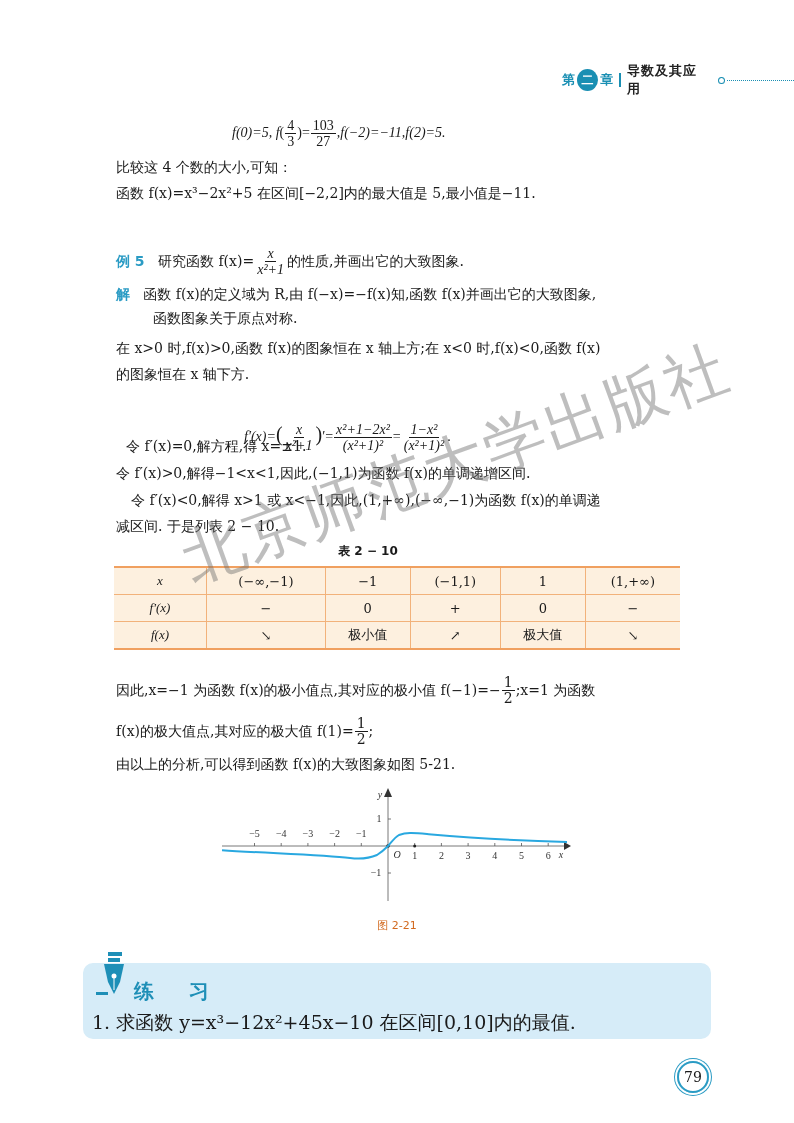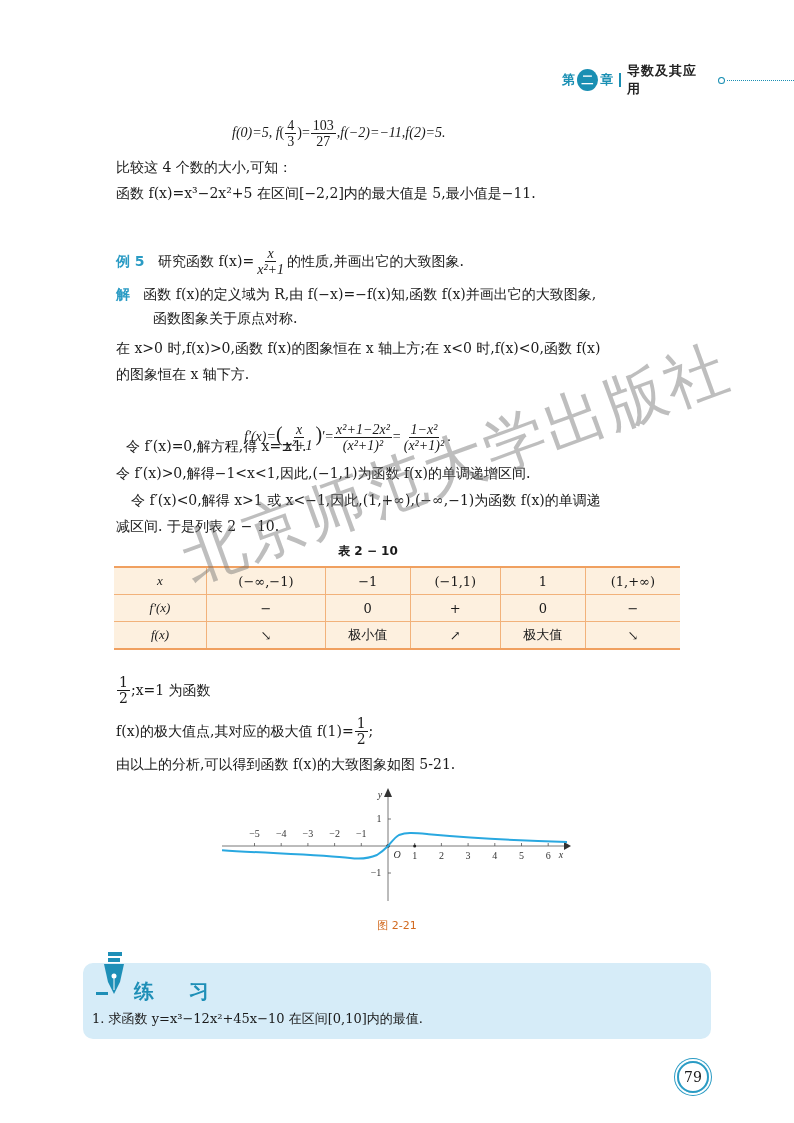--- a/index.html
+++ b/index.html
@@ -35,21 +35,21 @@
 
   
   .wm { top: 520px; left: 185px; transform: rotate(-20deg); transform-origin: left center; font-size: 62px; color: rgba(110,110,110,0.45); font-family: "DejaVu Sans","Liberation Sans",sans-serif; letter-spacing: 2px; white-space: nowrap; pointer-events: none; }
 
   .figcap { top: 918px; left: 0; width: 794px; text-align: center; color: #d2691e; font-size: 11px; font-family: "DejaVu Sans","Liberation Sans",sans-serif; }
 
   
   .practice { top: 963px; left: 83px; width: 628px; height: 76px; background: #d6ecf8; border-radius: 10px; }
   .pen { top: 952px; left: 96px; }
   .ptitle { top: 978px; left: 134px; color: #1e8fb7; font-size: 20px; font-weight: bold; font-family: "DejaVu Sans","Liberation Sans",sans-serif; letter-spacing: 14px; }
-  .pq { top: 1010px; left: 92px; font-size: 13px; }
+  .pq { top: 1010px; left: 92px; font-size: 19px; }
 
   .pagenum { top: 1061px; left: 677px; width: 28px; height: 28px; border-radius: 50%; border: 2px solid #2a9bc4; display: flex; align-items: center; justify-content: center; font-size: 14px; box-shadow: 0 0 0 2px #fff, 0 0 0 3px #2a9bc4; }
 </style>
 </head>
 <body>
 
 <div class="abs hdr">
   <span class="chap">第</span>
   <span class="circle">二</span>
   <span class="chap">章</span>
@@ -133,21 +133,21 @@
     <td>↗</td>
     <td>极大值</td>
     <td>↘</td>
   </tr>
 </tbody>
   </table>
 
 <div class="abs wm">北京师范大学出版社</div>
 
 <div class="line" style="top:675px; left:116px;">
-  <span class="frac">
+  <span>因此,x=−1 为函数 f(x)的极小值点,其对应的极小值 f(−1)=−</span><span class="frac">
       <span class="num">1</span>
       <span class="den">2</span>
     </span><span>;x=1 为函数</span>
 </div>
 <div class="line" style="top:716px; left:116px;">
   <span>f(x)的极大值点,其对应的极大值 f(1)=</span><span class="frac">
       <span class="num">1</span>
       <span class="den">2</span>
     </span><span>;</span>
 </div>

